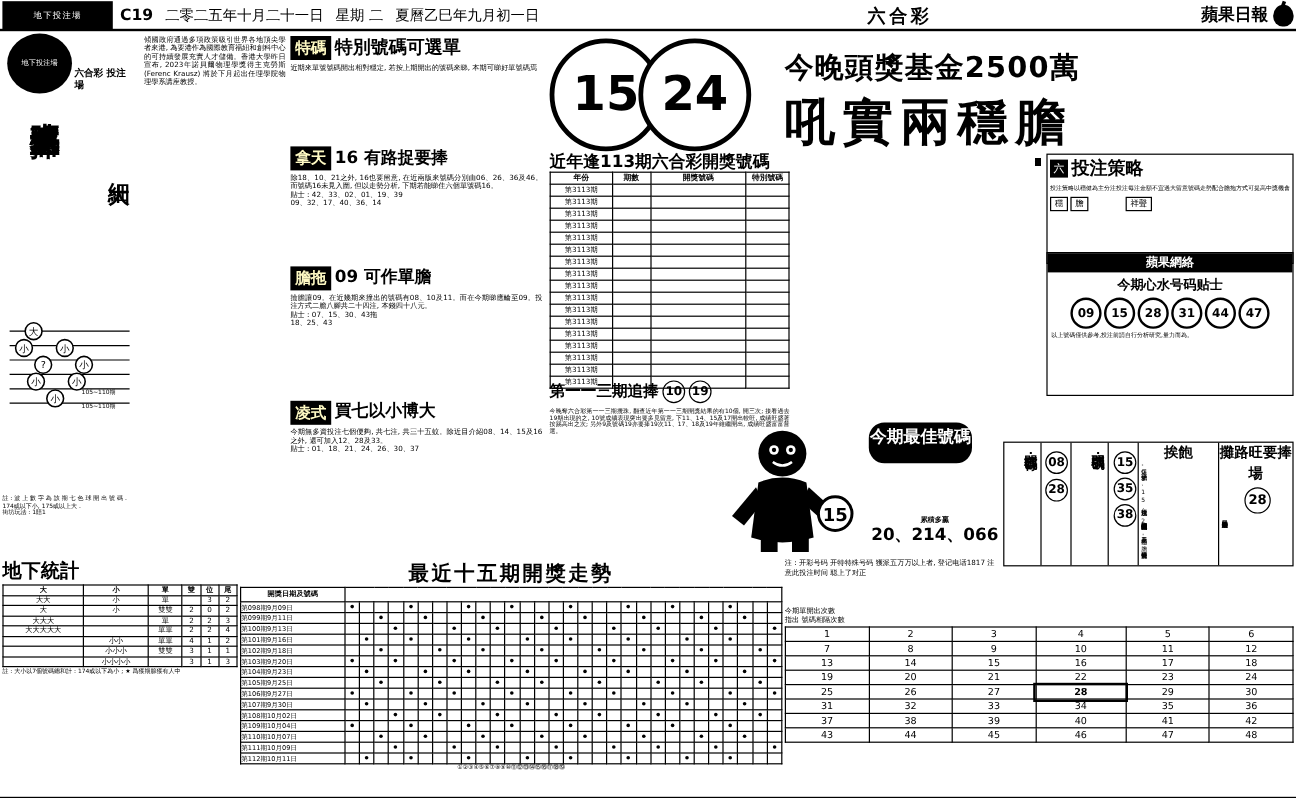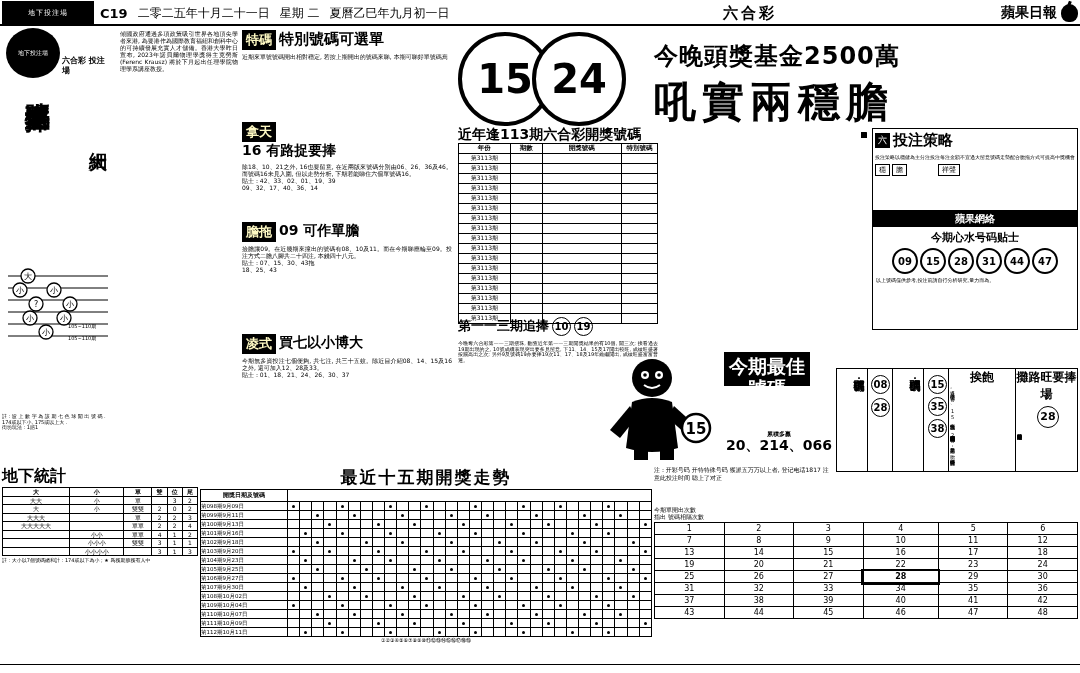--- a/index.html
+++ b/index.html
@@ -160,21 +160,21 @@
 
   <div class="bx" id="featA">
     <div style="display:flex;align-items:flex-start;">
       <span class="flabel">特碼</span>
       <span class="bold" style="font-size:15px;">特別號碼可選單</span>
     </div>
     <div class="xs j" style="margin-top:3px;">近期來單號號碼開出相對穩定, 若按上期開出的號碼來睇, 本期可睇好單號碼焉</div>
   </div>
 
   <div class="bx" id="featB">
-    <div style="display:flex;align-items:flex-start;flex-direction:column;">
+    <div style="display:flex;align-items:center;">
       <span class="flabel">拿天</span>
       <span class="bold" style="font-size:14px;">16 有路捉要捧</span>
     </div>
     <div class="xs j" style="margin-top:3px;white-space:pre-line;">除18、10、21之外, 16也要留意, 在近兩版來號碼分別由06、26、36及46。而號碼16未見入圍, 但以走勢分析, 下期若能睇住六個單號碼16。
 貼士 : 42、33、02、01、19、39
 09、32、17、40、36、14</div>
   </div>
 
   <div class="bx" id="featC">
     <div style="display:flex;align-items:flex-start;">
@@ -374,21 +374,21 @@
       <path d="M32,50 Q52,42 72,50 L78,96 Q52,104 26,96 Z" fill="#000"></path>
       <path d="M30,54 L10,78 L20,86 L36,66 Z" fill="#000"></path>
       <path d="M74,54 L96,74 L88,84 L68,66 Z" fill="#000"></path>
       <circle cx="96" cy="76" r="14" fill="#fff" stroke="#000" stroke-width="2.5"></circle>
       <text x="96" y="82" font-size="15" font-weight="bold" text-anchor="middle" font-family="DejaVu Sans">15</text>
       <rect x="34" y="96" width="14" height="12" fill="#000"></rect>
       <rect x="60" y="96" width="14" height="12" fill="#000"></rect>
     </svg>
   </div>
 
-  <div class="bx inv ctr bold" id="todayBest" style="height:34px;font-size:19px;line-height:1.15;padding-top:4px;">
+  <div class="bx inv ctr bold" id="todayBest" style="height:34px;font-size:14px;line-height:1.15;padding-top:4px;border-radius:13px;">
     <span>今期最佳號碼</span>
   </div>
   <div class="bx" id="bestNums">
     <div class="xs">累積多贏</div>
     <div style="font-size:14px;font-weight:bold;">20、214、066</div>
   </div>
 
   <div class="bx bd" id="roadBox">
     <div style="display:flex;height:100%;">
       <div class="vert bold" style="width:26px;font-size:11px;padding:2px;border-right:1px solid #000;">肓門號碼：</div>

